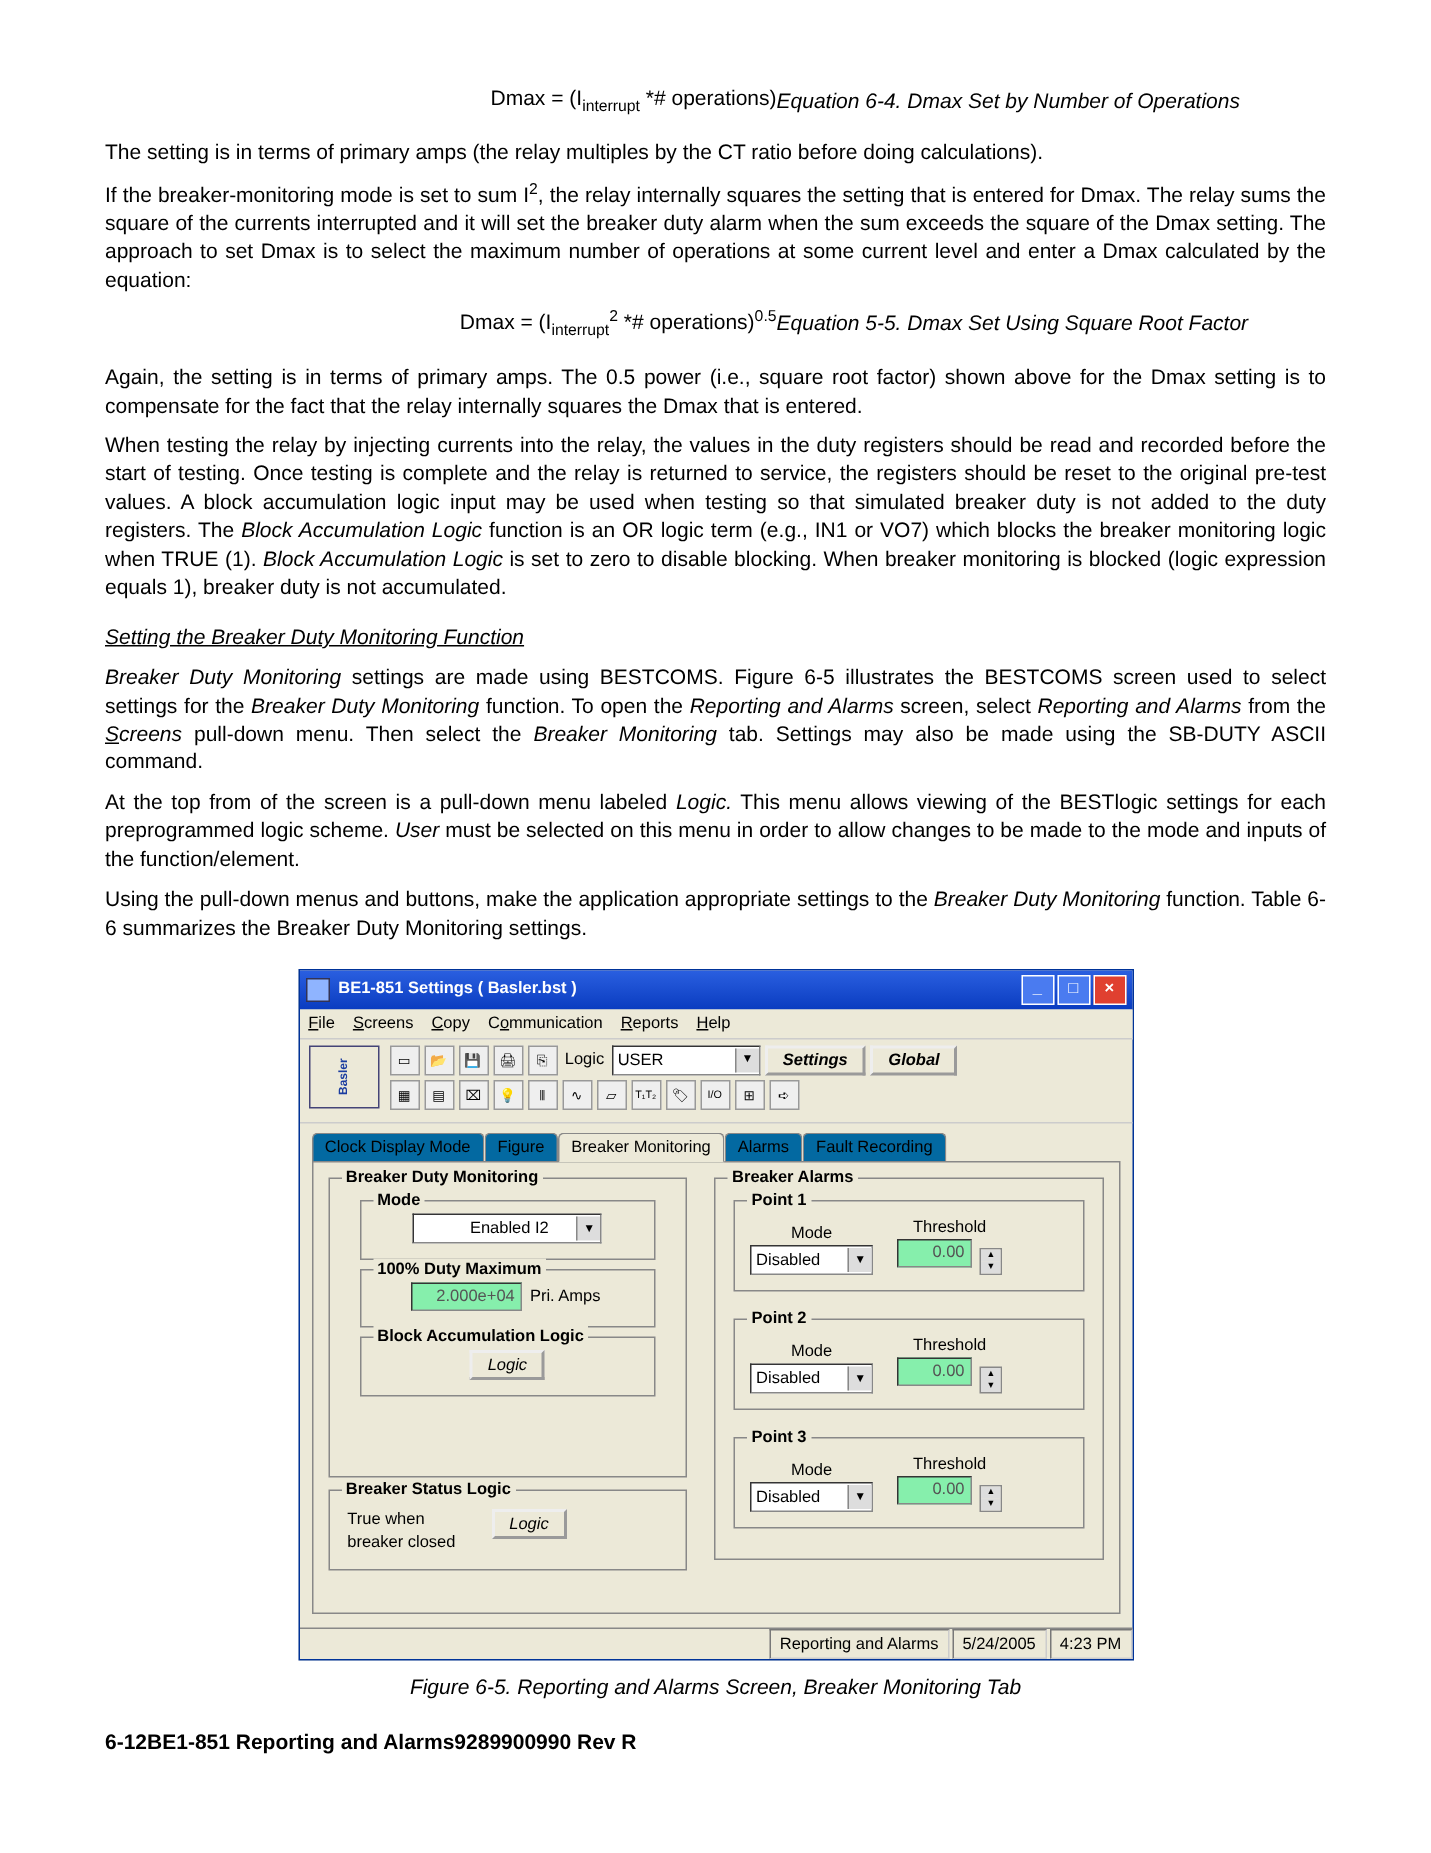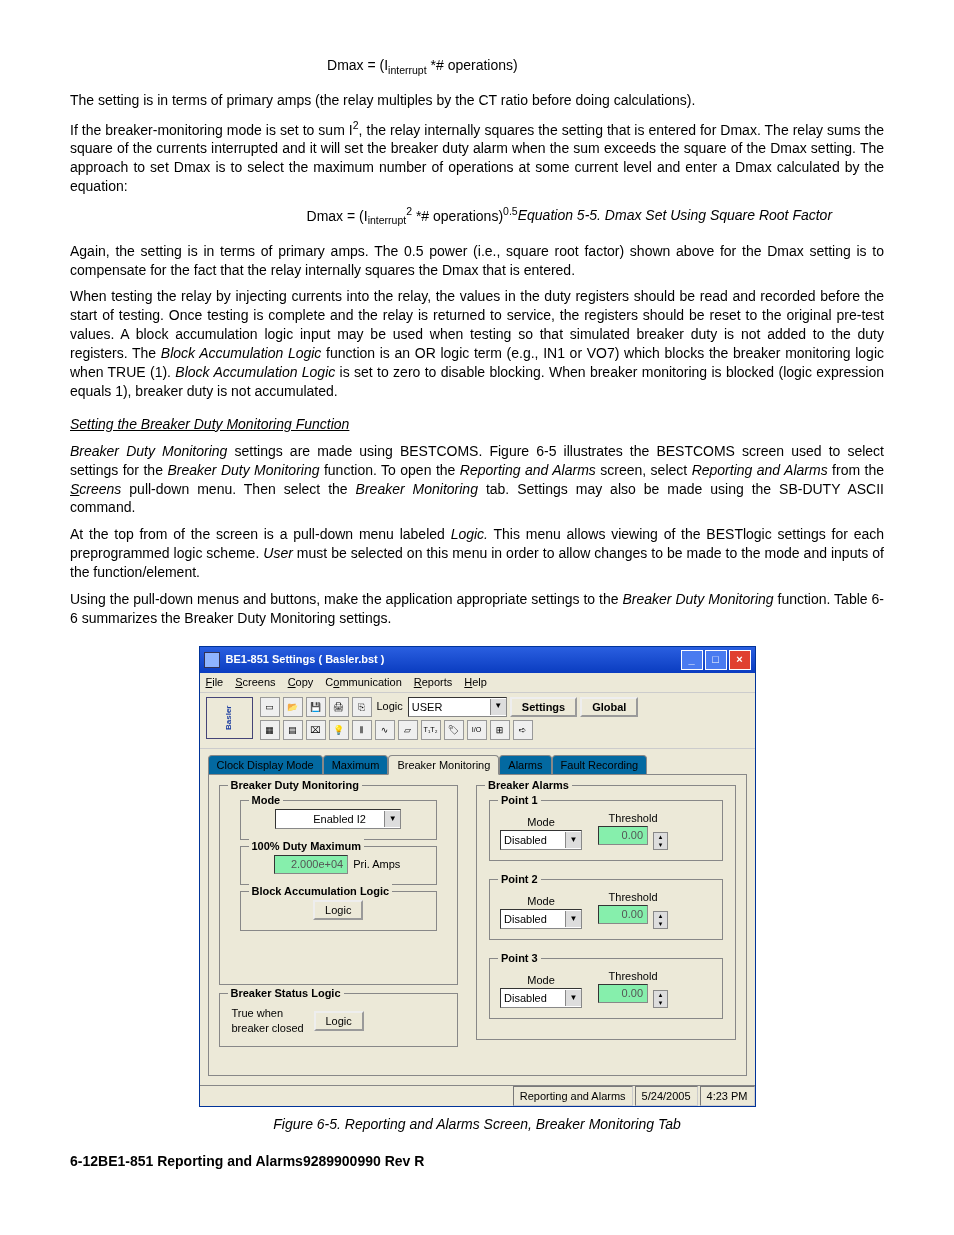--- a/index.html
+++ b/index.html
@@ -32,21 +32,21 @@
   .menubar { background:#ece9d8; padding:2px 6px; display:flex; gap:12px; border-bottom:1px solid #ccc;}
   .menubar span u { text-decoration: underline; }
   .toolbar { padding:4px 6px; border-bottom:1px solid #ccc; }
   .toolbar-row { display:flex; align-items:center; gap:3px; }
   .logo { width:45px; height:40px; border:1px solid #447; margin-right:4px; display:flex; align-items:center; justify-content:center; color:#1a3ca0; font-size:8px; font-weight:bold; writing-mode: vertical-rl; transform: rotate(180deg); }
   .tbtn { width:18px; height:18px; border:1px solid #999; background:#efefef; display:flex; align-items:center; justify-content:center; font-size:9px; overflow:hidden;}
   .label-sm { font-size:11px; margin:0 2px; }
   .combo { border:1px inset #888; background:#fff; height:18px; display:inline-flex; align-items:center; }
   .combo input { border:0; font-size:11px; padding:0 3px; height:16px; outline:none; background:transparent; font-family:Tahoma,Arial;}
   .combo .dropbtn { width:15px; height:16px; border-left:1px solid #888; background:#ddd; display:flex; align-items:center; justify-content:center; font-size:8px;}
-  .btn { border:2px outset #eee; background:#ece9d8; padding:2px 10px; font-size:11px; font-family:Tahoma,Arial;}
+  .btn { border:2px outset #eee; background:#ece9d8; padding:2px 10px; font-size:11px; font-family:Tahoma,Arial;font-style:italic;}
 
   .tabs { display:flex; margin:6px 8px 0 8px; }
   .tab { border:1px solid #888; border-bottom:0; padding:2px 8px; background:#ece9d8; margin-right:0px; font-size:11px; position:relative; border-top-left-radius:4px; border-top-right-radius:4px;}
   .tab.active { background:#ece9d8; font-weight:normal; z-index:2; border-bottom:1px solid #ece9d8;}
   .tab.inactive { background:#0369a1; }
   .tabpanel { border:1px solid #888; margin:0 8px 8px 8px; padding:10px; background:#ece9d8; min-height:280px; display:flex; gap:18px; position:relative; top:-1px;}
   .fieldset { border:1px solid #888; padding:8px 10px 10px 10px; position:relative; margin-bottom:8px; }
   .fieldset .legend { position:absolute; top:-8px; left:8px; background:#ece9d8; padding:0 3px; font-weight:bold; font-size:11px; }
   .fieldset .sublegend { position:absolute; top:-8px; left:8px; background:#ece9d8; padding:0 3px; font-size:11px; }
   .col-left { width:48%; }
@@ -62,20 +62,21 @@
   .figcap { text-align:center; font-style:italic; margin:6px 0 18px 0; }
   .footer { display:flex; justify-content:flex-start; font-weight:bold; margin-top:12px; }
 </style>
 </head>
 <body>
 
 <div class="eq-row">
   <div class="eq-left">
     Dmax = (I<sub>interrupt</sub> *# operations)
   </div>
+  <div class="eq-right">Equation 6-4. Dmax Set by Number of Operations</div>
 </div>
 
 <p class="just">The setting is in terms of primary amps (the relay multiples by the CT ratio before doing calculations).</p>
 
 <p class="just">
   <span>If the breaker-monitoring mode is set to sum </span>I<sup>2</sup><span>, the relay internally squares the setting that is entered for Dmax. The relay sums the square of the currents interrupted and it will set the breaker duty alarm when the sum exceeds the square of the Dmax setting. The approach to set Dmax is to select the maximum number of operations at some current level and enter a Dmax calculated by the equation:</span>
 </p>
 
 <div class="eq-row">
   <div class="eq-left">
@@ -159,21 +160,21 @@
             </div>
           <div class="tbtn">⊞</div>
           <div class="tbtn">➪</div>
         </div>
       </div>
     </div>
   </div>
 
   <div class="tabs">
     <div class="tab inactive">Clock Display Mode</div>
-    <div class="tab inactive">Maximum</div>
+    <div class="tab inactive">Figure</div>
     <div class="tab active">Breaker Monitoring</div>
     <div class="tab inactive">Alarms</div>
     <div class="tab inactive">Fault Recording</div>
   </div>
 
   <div class="tabpanel">
     <div class="col-left">
       <div class="fieldset" style="min-height:180px;">
         <div class="legend">Breaker Duty Monitoring</div>
 
@@ -198,21 +199,21 @@
         <div class="fieldset" style="margin:6px 10px;">
           <div class="sublegend bold">Block Accumulation Logic</div>
           <div style="text-align:center;">
             <button class="btn">Logic</button>
           </div>
         </div>
       </div>
 
       <div class="fieldset">
         <div class="legend">Breaker Status Logic</div>
-        <div style="display:flex; align-items:center; padding-top:4px;">
+        <div style="display:flex; align-items:flex-start; gap:14px; padding-top:4px;">
           <span class="label-sm" style="max-width:80px;">True when breaker closed</span>
           <button class="btn">Logic</button>
         </div>
       </div>
     </div>
 
     <div class="col-right">
       <div class="fieldset" style="min-height:235px;">
         <div class="legend">Breaker Alarms</div>
 

